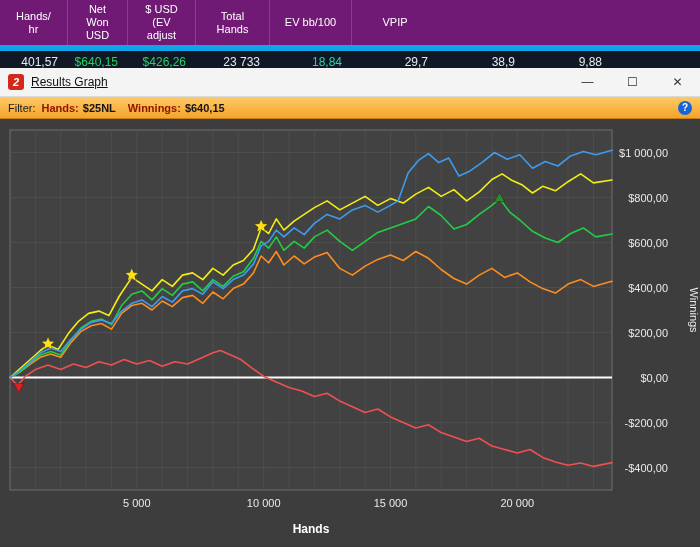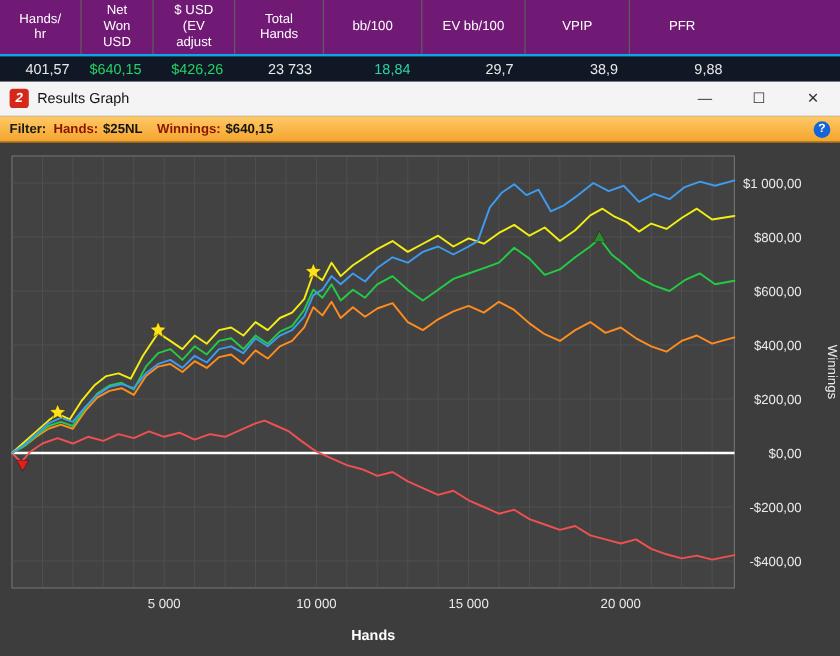--- a/index.html
+++ b/index.html
@@ -12,42 +12,42 @@
   
   .stats-bar{height:68px;background:#701a75;}
   .stats-grid{display:grid;grid-template-columns:68px 60px 68px 74px 82px 86px 87px 87px 88px;}
   .stats-header{height:45px;}
   .h-cell{
     color:#ffffff;font-size:11px;line-height:13px;text-align:center;
     white-space:pre-line;border-right:1px solid #5e5e5e;box-sizing:border-box;
     display:flex;align-items:center;justify-content:center;cursor:default;
   }
   .h-cell:last-child{border-right:none;}
-  .stats-values{height:23px;background:#101826;border-top:2px solid #0ea5e9;}
+  .stats-values{height:23px;background:#101826;border-top:6px solid #0ea5e9;}
   .v-cell{font-size:12px;line-height:22px;text-align:right;padding-right:10px;box-sizing:border-box;}
   .c-white{color:#e9e9e9}.c-green{color:#23d365}.c-teal{color:#2fd3a0}
   
   .window{height:479px;background:#3d3d3d;}
   .title-bar{
     height:29px;background:#f4f4f4;border-bottom:1px solid #d8d8d8;
     display:flex;align-items:center;padding-left:8px;box-sizing:border-box;
   }
   .app-icon{
     width:16px;height:16px;background:#d5281b;color:#fff;font-weight:bold;font-style:italic;
     font-size:11px;line-height:16px;text-align:center;border-radius:3px;margin-right:7px;flex:0 0 auto;
   }
-  .title{font-size:12px;color:#111;flex:1;}
+  .title{font-size:12px;color:#111;flex:1;text-decoration:underline;}
   .controls{display:flex;height:29px;}
   .ctl{width:45px;text-align:center;font-size:12px;color:#333;line-height:29px;cursor:pointer;}
   .filter-bar{
     height:22px;background:linear-gradient(#ffc966,#f4a42d);
     display:flex;align-items:center;padding:0 8px;font-size:11px;box-sizing:border-box;
     border-bottom:1px solid #c77f14;cursor:pointer;
   }
-  .f-label{color:#1a1a1a;font-weight:bold;margin-right:6px;}
+  .f-label{color:#1a1a1a;font-weight:normal;margin-right:6px;}
   .f-key{color:#8b1500;font-weight:bold;margin-right:4px;}
   .f-val{color:#141414;font-weight:bold;margin-right:12px;}
   .help{
     margin-left:auto;width:14px;height:14px;border-radius:50%;
     background:#1565d8;color:#fff;font-size:10px;line-height:14px;text-align:center;font-weight:bold;
   }
   .chart-area{height:547px;position:relative;background:#3d3d3d;}
   .chart-area svg{display:block;}
 </style>
 </head>
@@ -60,24 +60,22 @@
       <div class="h-cell">Hands/
 hr</div>
       <div class="h-cell">Net
 Won
 USD</div>
       <div class="h-cell">$ USD
 (EV
 adjust</div>
       <div class="h-cell">Total
 Hands</div>
-      <div class="h-cell">bb/100</div>
       <div class="h-cell">EV bb/100</div>
       <div class="h-cell">VPIP</div>
-      <div class="h-cell">PFR</div>
     </div>
     <div class="stats-grid stats-values">
       <div class="v-cell c-white">401,57</div>
       <div class="v-cell c-green">$640,15</div>
       <div class="v-cell c-green">$426,26</div>
       <div class="v-cell c-white">23 733</div>
       <div class="v-cell c-teal">18,84</div>
       <div class="v-cell c-white">29,7</div>
       <div class="v-cell c-white">38,9</div>
       <div class="v-cell c-white">9,88</div>

